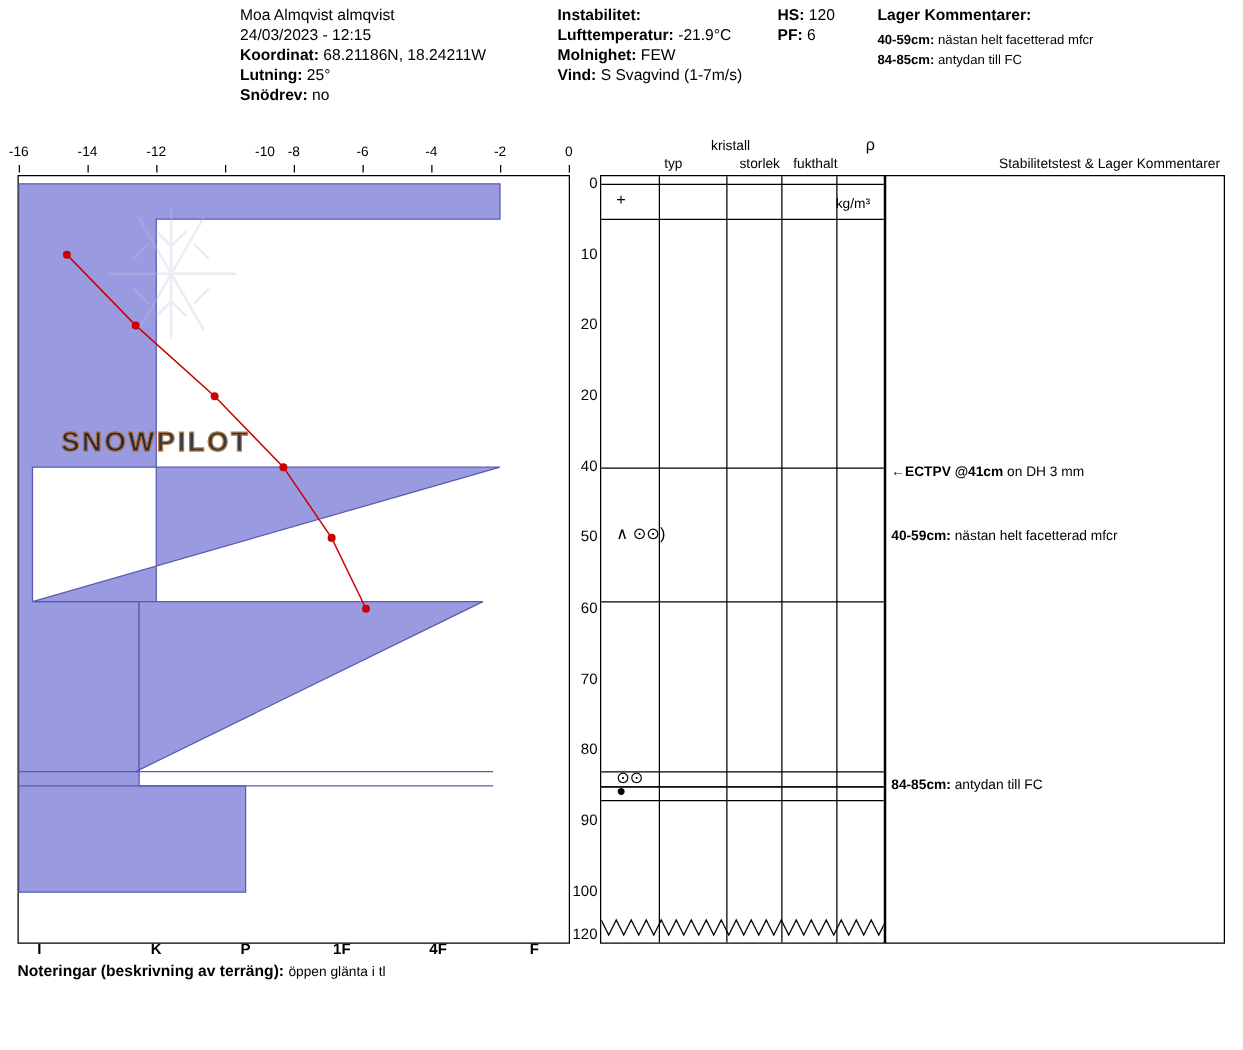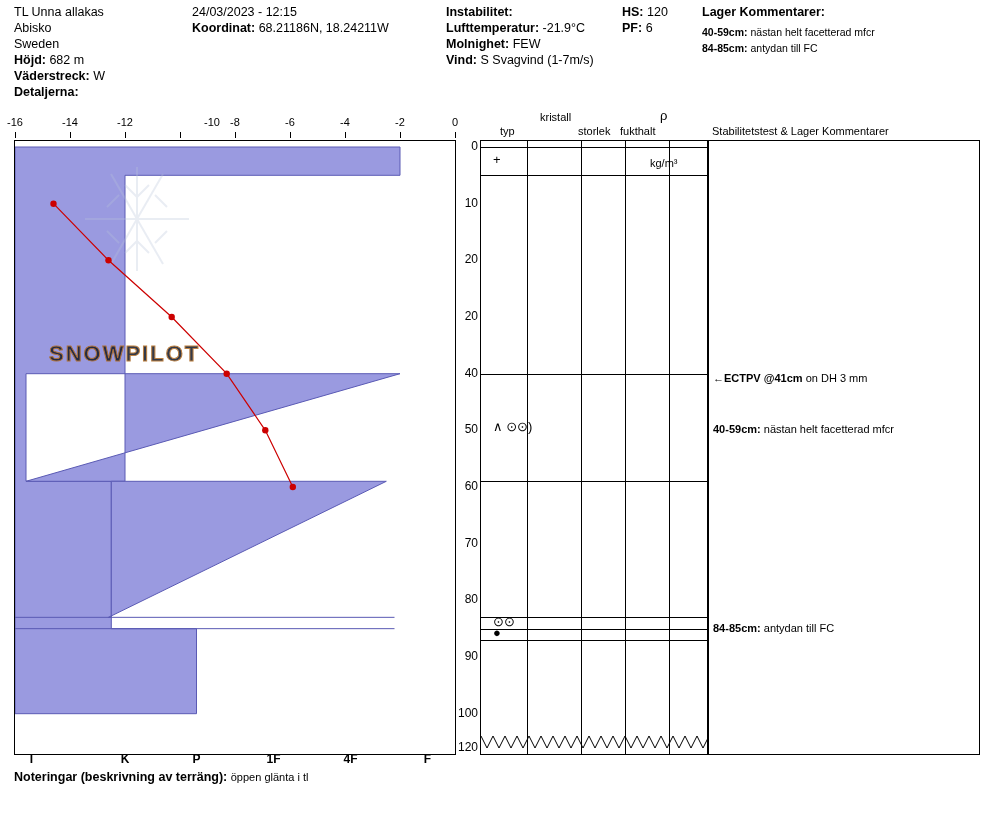--- a/index.html
+++ b/index.html
@@ -29,21 +29,21 @@
   
   #hardscale{position:absolute;left:14px;top:116px;width:442px;height:24px;}
   #hardscale .tlabel{position:absolute;top:0;font-size:11px;transform:translateX(-50%);}
   #hardscale .tick{position:absolute;top:16px;width:1px;height:6px;background:#000;}
 
   
   #hardbottom{position:absolute;left:14px;top:752px;width:442px;height:18px;}
   #hardbottom .hl{position:absolute;top:0;font-size:12px;font-weight:bold;transform:translateX(-50%);}
 
   
-  .colhead{position:absolute;font-size:11px;text-align:left;}
+  .colhead{position:absolute;font-size:11px;text-align:right;}
   #wmtext{position:absolute;left:34px;top:200px;font-size:22px;font-weight:bold;color:#0f172a;letter-spacing:2px;
           -webkit-text-stroke:1px #b06a20;opacity:.85;font-family:"Liberation Sans",sans-serif;}
 
   .depthlabel{position:absolute;right:2px;font-size:12px;text-align:right;transform:translateY(-50%);width:22px;}
 
   .vline{position:absolute;width:1px;background:#000;top:0;bottom:0;}
   .hline2{position:absolute;height:1px;background:#000;left:0;right:0;}
 
   .comment{position:absolute;font-size:11px;white-space:nowrap;}
   .cbold{font-weight:bold;}
@@ -52,40 +52,35 @@
 
   #notes{position:absolute;left:14px;top:770px;font-size:12.5px;}
   #notes .nb{font-weight:bold;}
   #notes .nv{font-size:11px;}
 </style>
 </head>
 <body>
 
 <div id="header">
 
-  <div class="hcol" style="left:14px;width:170px;">
-    <div class="hline">TL Unna allakas</div>
-    <div class="hline">Abisko</div>
-    <div class="hline">Sweden</div>
-    <div class="hline">
-      <span class="b">Höjd:</span>
-      <span>682 m</span>
-    </div>
-    <div class="hline">
-      <span class="b">Väderstreck:</span>
-      <span>W</span>
-    </div>
-    <div class="hline b">Detaljerna:</div>
-  </div>
 
   <div class="hcol" style="left:192px;width:250px;">
+    <div class="hline">Moa Almqvist almqvist</div>
     <div class="hline">24/03/2023 - 12:15</div>
     <div class="hline">
       <span class="b">Koordinat:</span>
       <span>68.21186N, 18.24211W</span>
+    </div>
+    <div class="hline">
+      <span class="b">Lutning:</span>
+      <span>25°</span>
+    </div>
+    <div class="hline">
+      <span class="b">Snödrev:</span>
+      <span>no</span>
     </div>
   </div>
 
   <div class="hcol" style="left:446px;width:250px;">
     <div class="hline">
       <span class="b">Instabilitet:</span>
     </div>
     <div class="hline">
       <span class="b">Lufttemperatur:</span>
       <span>-21.9°C</span>

